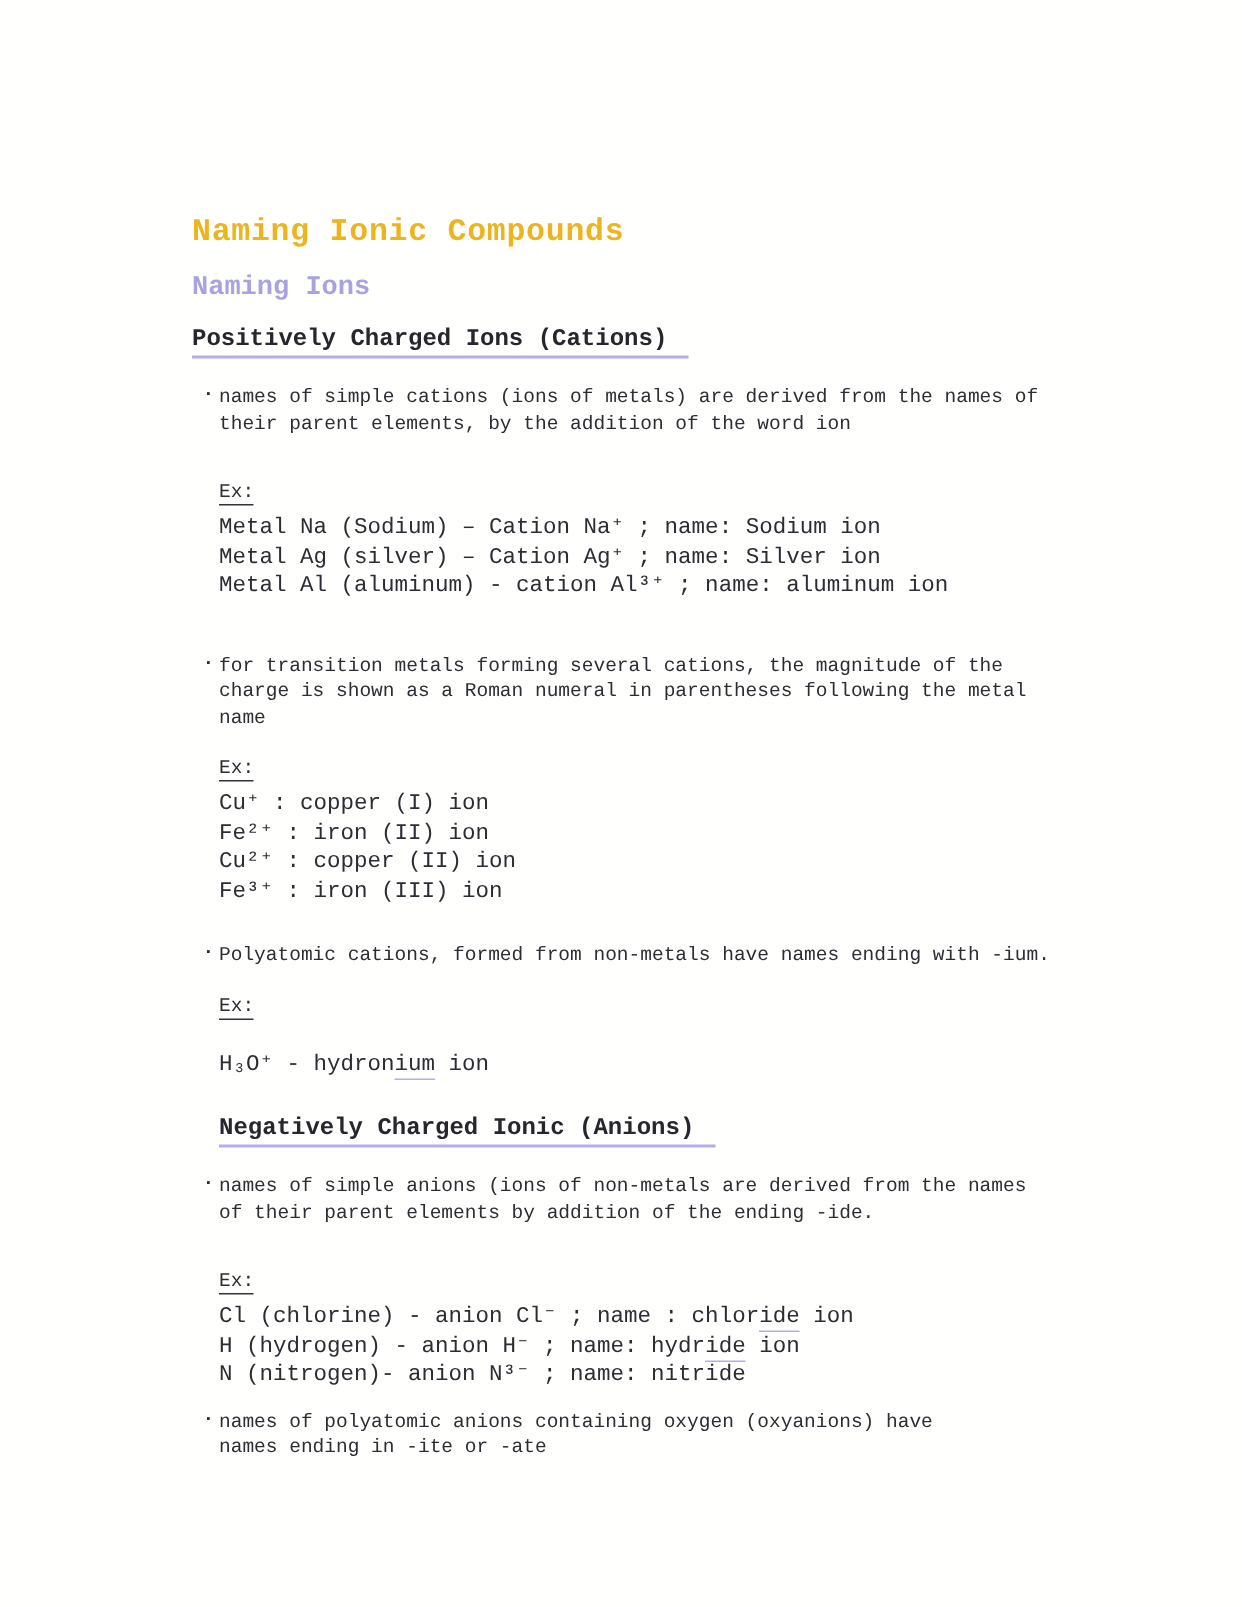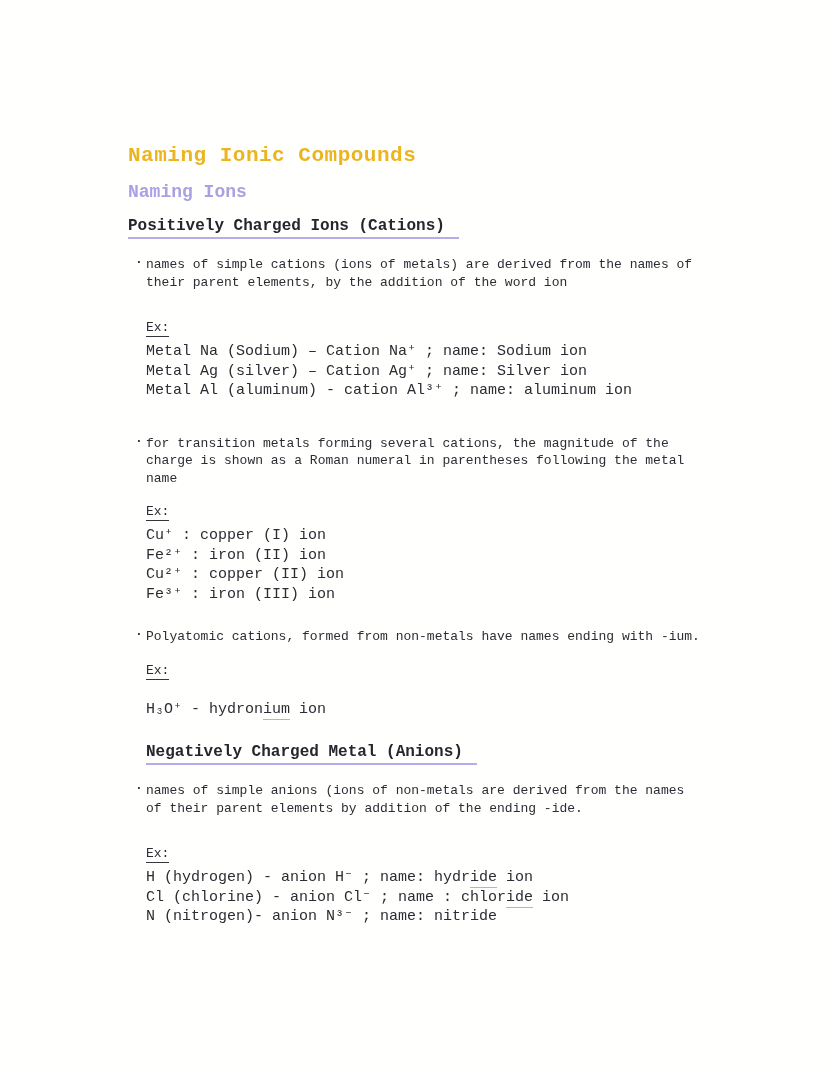--- a/index.html
+++ b/index.html
@@ -120,31 +120,32 @@
     <div class="bullet w3">Polyatomic cations, formed from non-metals have names ending with -ium.</div>
 
     <div class="ex-block">
       <div><span class="ex-label">Ex:</span></div>
       <div class="ex-line roomy"><span>H₃O⁺ - hydron</span><span class="u-lav">ium</span><span> ion</span></div>
     </div>
 
     <div class="gap-md"></div>
 
     <div>
-      <div class="heading indent">Negatively Charged Metal (Anions)</div>
+      <div class="heading indent">Negatively Charged Ionic (Anions)</div>
     </div>
 
     <div class="bullet w4">names of simple anions (ions of non-metals are derived from the names of their parent elements by addition of the ending -ide.</div>
 
     <div class="gap-sm"></div>
 
     <div class="ex-block">
       <div><span class="ex-label">Ex:</span></div>
+      <div class="ex-line"><span>Cl (chlorine) - anion Cl⁻ ; name : chlor</span><span class="u-lav">ide</span><span> ion</span></div>
       <div class="ex-line"><span>H (hydrogen) - anion H⁻ ; name: hydr</span><span class="u-lav">ide</span><span> ion</span></div>
-      <div class="ex-line"><span>Cl (chlorine) - anion Cl⁻ ; name : chlor</span><span class="u-lav">ide</span><span> ion</span></div>
       <div class="ex-line"><span>N (nitrogen)- anion N³⁻ ; name: nitride</span><span class="u-lav"></span><span></span></div>
     </div>
 
     <div class="gap-sm"></div>
 
+    <div class="bullet w5">names of polyatomic anions containing oxygen (oxyanions) have names ending in -ite or -ate</div>
 
   </div>
 </div>
 
 </body></html>

